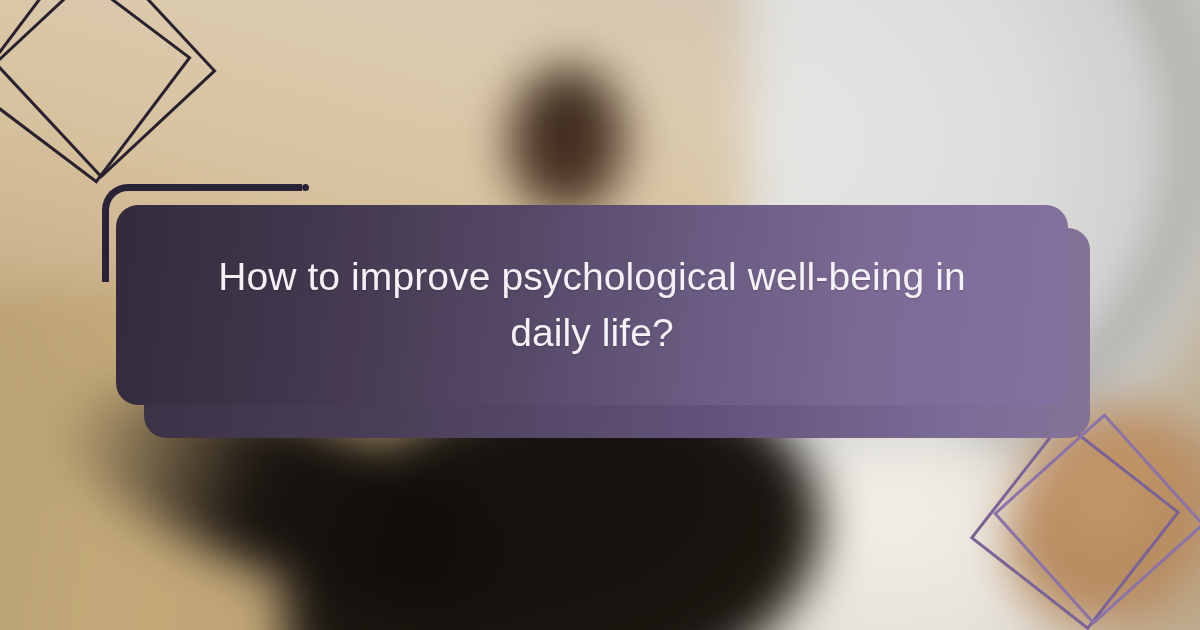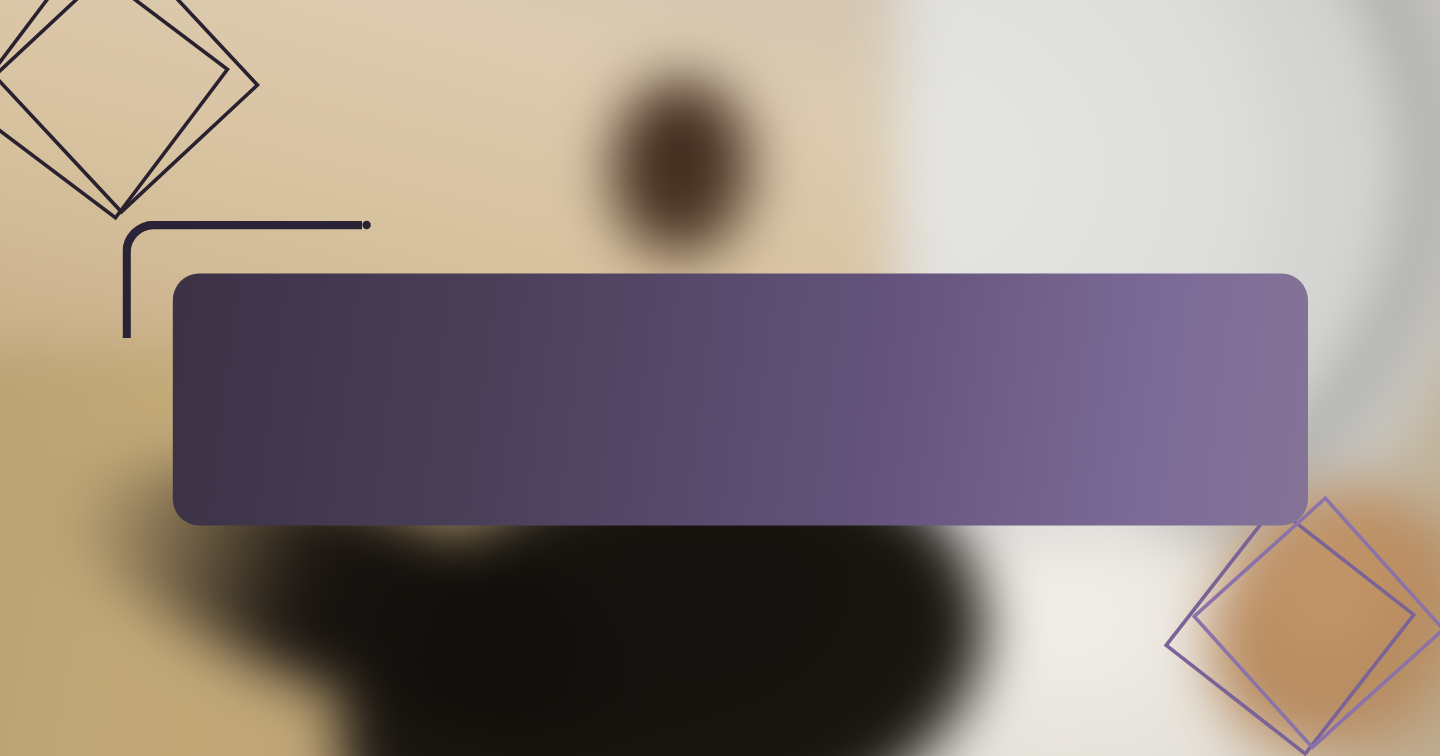--- a/index.html
+++ b/index.html
@@ -255,14 +255,17 @@
 
   <div class="deco deco-br">
     <div class="deco-sq sq-a"></div>
     <div class="deco-sq sq-b"></div>
   </div>
 
   <div class="corner-stroke"></div>
 
   <div class="banner-back"></div>
 
+  <div class="banner-front">
+    <h1 class="banner-title">How to improve psychological well-being in daily life?</h1>
+  </div>
 
 </div>
 
 </body></html>

